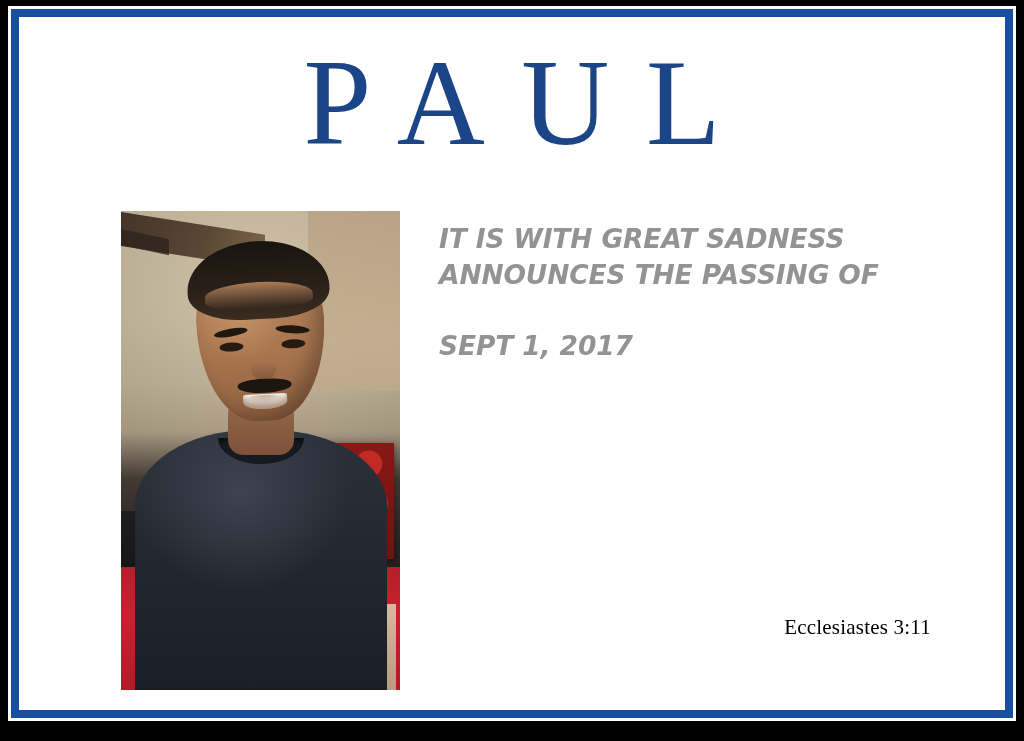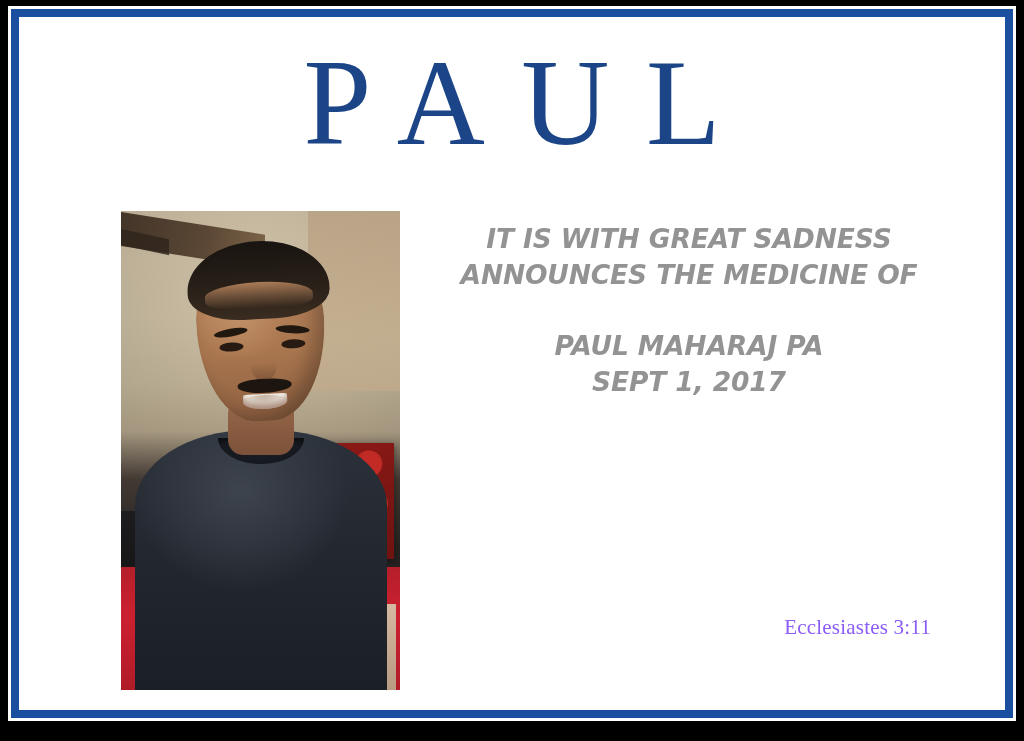--- a/index.html
+++ b/index.html
@@ -307,42 +307,41 @@
     background: radial-gradient(ellipse at 50% 0%, rgba(120,78,50,0.35), transparent 70%);
     border-radius: 50%;
   }
 
   
   .message {
     position: absolute;
     left: 420px;
     top: 204px;
     width: 500px;
-    text-align: center;
     color: #939393;
     font-family: "DejaVu Sans", "Liberation Sans", sans-serif;
     font-weight: 700;
     font-style: italic;
     font-size: 26.5px;
     line-height: 1.36;
     letter-spacing: -0.005em;
   }
   .msg-block { margin: 0; }
   .msg-block + .msg-block { margin-top: 1.30em; }
   .msg-line { display: block; white-space: nowrap; }
 
   .citation {
     position: absolute;
     left: 420px;
     top: 598px;
     width: 500px;
     text-align: right;
     padding-right: 8px;
     box-sizing: border-box;
-    color: #8b5cf6;
+    color: #000000;
     font-family: "Liberation Serif", "DejaVu Serif", serif;
     font-style: normal;
     font-weight: 400;
     font-size: 21px;
     letter-spacing: 0.01em;
   }
 </style>
 </head>
 <body>
 
@@ -380,25 +379,24 @@
           <div class="mouth"></div>
           <div class="chin"></div>
         </div>
       </div>
     </div>
 
     <div class="message">
 
       <p class="msg-block">
         <span class="msg-line">IT IS WITH GREAT SADNESS</span>
-        <span class="msg-line">ANNOUNCES THE MEDICINE OF</span>
+        <span class="msg-line">ANNOUNCES THE PASSING OF</span>
       </p>
 
       <p class="msg-block">
-        <span class="msg-line">PAUL MAHARAJ PA</span>
         <span class="msg-line">SEPT 1, 2017</span>
       </p>
 
 
     </div>
 
     <div class="citation">Ecclesiastes 3:11</div>
 
   </div>
 </div>

